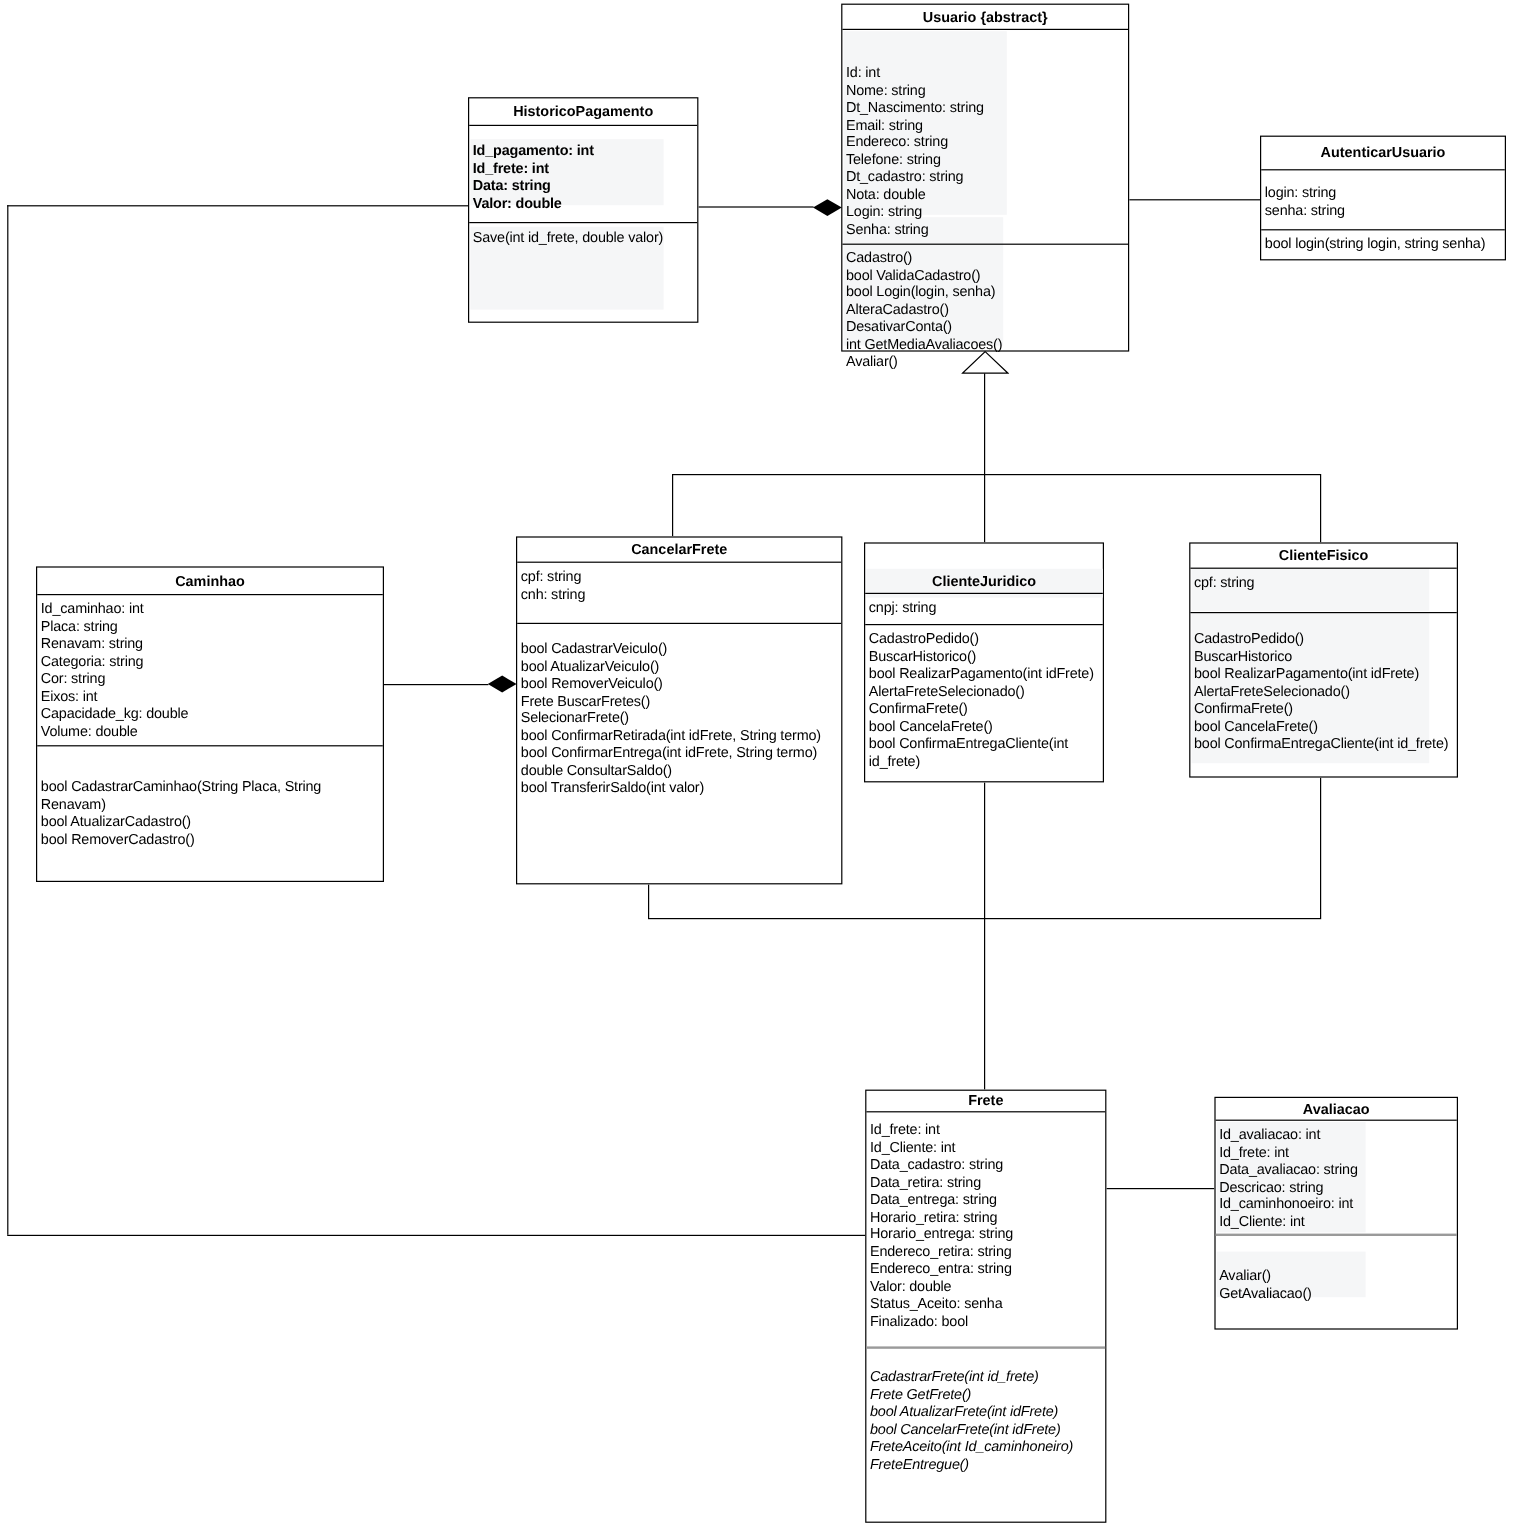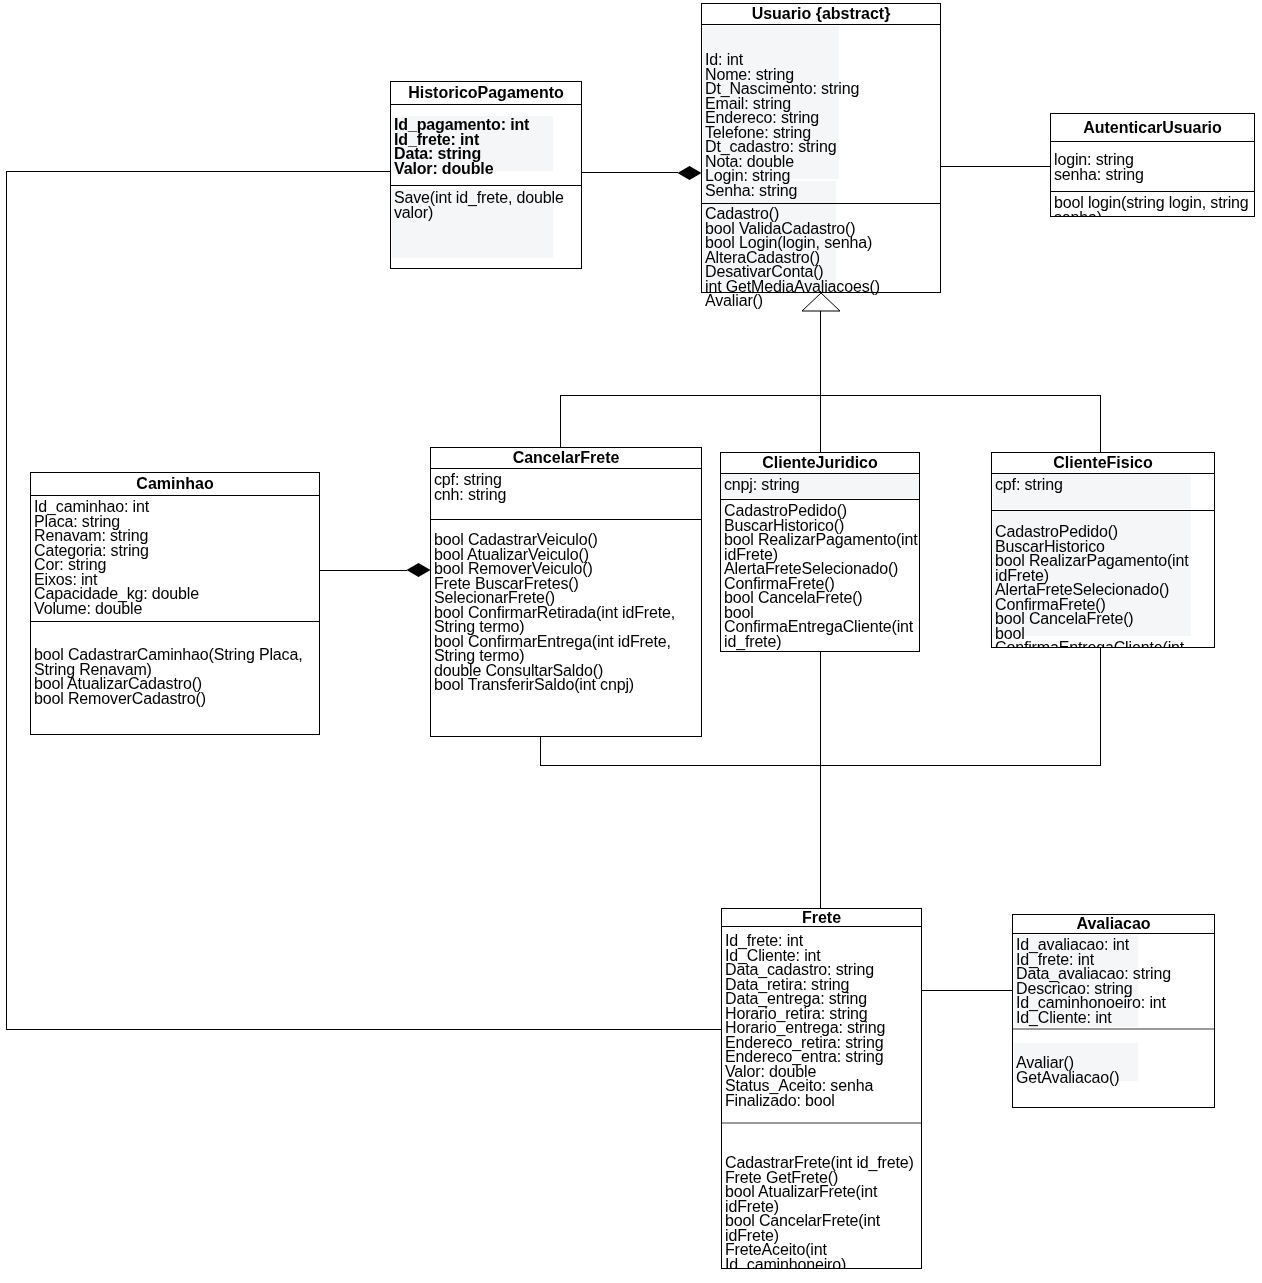--- a/index.html
+++ b/index.html
@@ -1,18 +1,18 @@
 <!DOCTYPE html>
 <html><head>
 <meta charset="utf-8">
 <style>
   html,body{margin:0;padding:0;background:#fff;}
   #canvas{position:relative;width:1262px;height:1283px;background:#fff;overflow:hidden;
           font-family:"Liberation Sans",sans-serif;color:#000;}
-  .uml{position:absolute;background:#fff;border:1px solid #000;box-sizing:border-box;font-size:16px;}
+  .uml{position:absolute;background:#fff;border:1px solid #000;box-sizing:border-box;font-size:12px;}
   .uml .title{font-weight:bold;text-align:center;border-bottom:1px solid #000;box-sizing:border-box;
               position:relative;z-index:1;white-space:nowrap;overflow:hidden;}
   .comp{box-sizing:border-box;position:relative;z-index:1;overflow:hidden;}
   .attrs{border-bottom:1px solid #000;}
   .uml.gray-div .attrs{border-bottom:2px solid #9a9a9a;}
   .line{line-height:14.5px;padding-left:3px;letter-spacing:-0.15px;word-wrap:break-word;}
   .shade{position:absolute;background:#f5f6f7;z-index:0;}
   .eh,.ev{position:absolute;background:#000;}
   .eh{height:1px;}
   .ev{width:1px;}
@@ -125,27 +125,27 @@
       </div>
     <div class="comp methods" style="height:216px;padding-top:13px;">
         <div class="line">bool CadastrarVeiculo()</div>
         <div class="line">bool AtualizarVeiculo()</div>
         <div class="line">bool RemoverVeiculo()</div>
         <div class="line">Frete BuscarFretes()</div>
         <div class="line">SelecionarFrete()</div>
         <div class="line">bool ConfirmarRetirada(int idFrete, String termo)</div>
         <div class="line">bool ConfirmarEntrega(int idFrete, String termo)</div>
         <div class="line">double ConsultarSaldo()</div>
-        <div class="line">bool TransferirSaldo(int cnpj)</div>
+        <div class="line">bool TransferirSaldo(int valor)</div>
       </div>
   </div>
 
   <div class="uml" style="left:720px;top:452px;width:200px;height:200px;">
     <div class="shade" style="left:1px;top:21px;width:197px;height:24px;"></div>
-    <div class="title" style="height:21px;line-height:20px;">ClienteJuridico</div>
+    <div class="title" style="height:21px;line-height:20px;margin-top:21px;">ClienteJuridico</div>
     <div class="comp attrs" style="height:26px;padding-top:4px;">
         <div class="line">cnpj: string</div>
       </div>
     <div class="comp methods" style="height:151px;padding-top:4px;">
         <div class="line">CadastroPedido()</div>
         <div class="line">BuscarHistorico()</div>
         <div class="line">bool RealizarPagamento(int idFrete)</div>
         <div class="line">AlertaFreteSelecionado()</div>
         <div class="line">ConfirmaFrete()</div>
         <div class="line">bool CancelaFrete()</div>
@@ -180,21 +180,21 @@
         <div class="line">Data_retira: string</div>
         <div class="line">Data_entrega: string</div>
         <div class="line">Horario_retira: string</div>
         <div class="line">Horario_entrega: string</div>
         <div class="line">Endereco_retira: string</div>
         <div class="line">Endereco_entra: string</div>
         <div class="line">Valor: double</div>
         <div class="line">Status_Aceito: senha</div>
         <div class="line">Finalizado: bool</div>
       </div>
-    <div class="comp methods" style="height:144px;padding-top:32px;">
+    <div class="comp methods" style="height:144px;padding-top:16px;font-style:italic;">
         <div class="line">CadastrarFrete(int id_frete)</div>
         <div class="line">Frete GetFrete()</div>
         <div class="line">bool AtualizarFrete(int idFrete)</div>
         <div class="line">bool CancelarFrete(int idFrete)</div>
         <div class="line">FreteAceito(int Id_caminhoneiro)</div>
         <div class="line">FreteEntregue()</div>
       </div>
   </div>
 
   <div class="uml gray-div" style="left:1012px;top:914px;width:203px;height:194px;">

